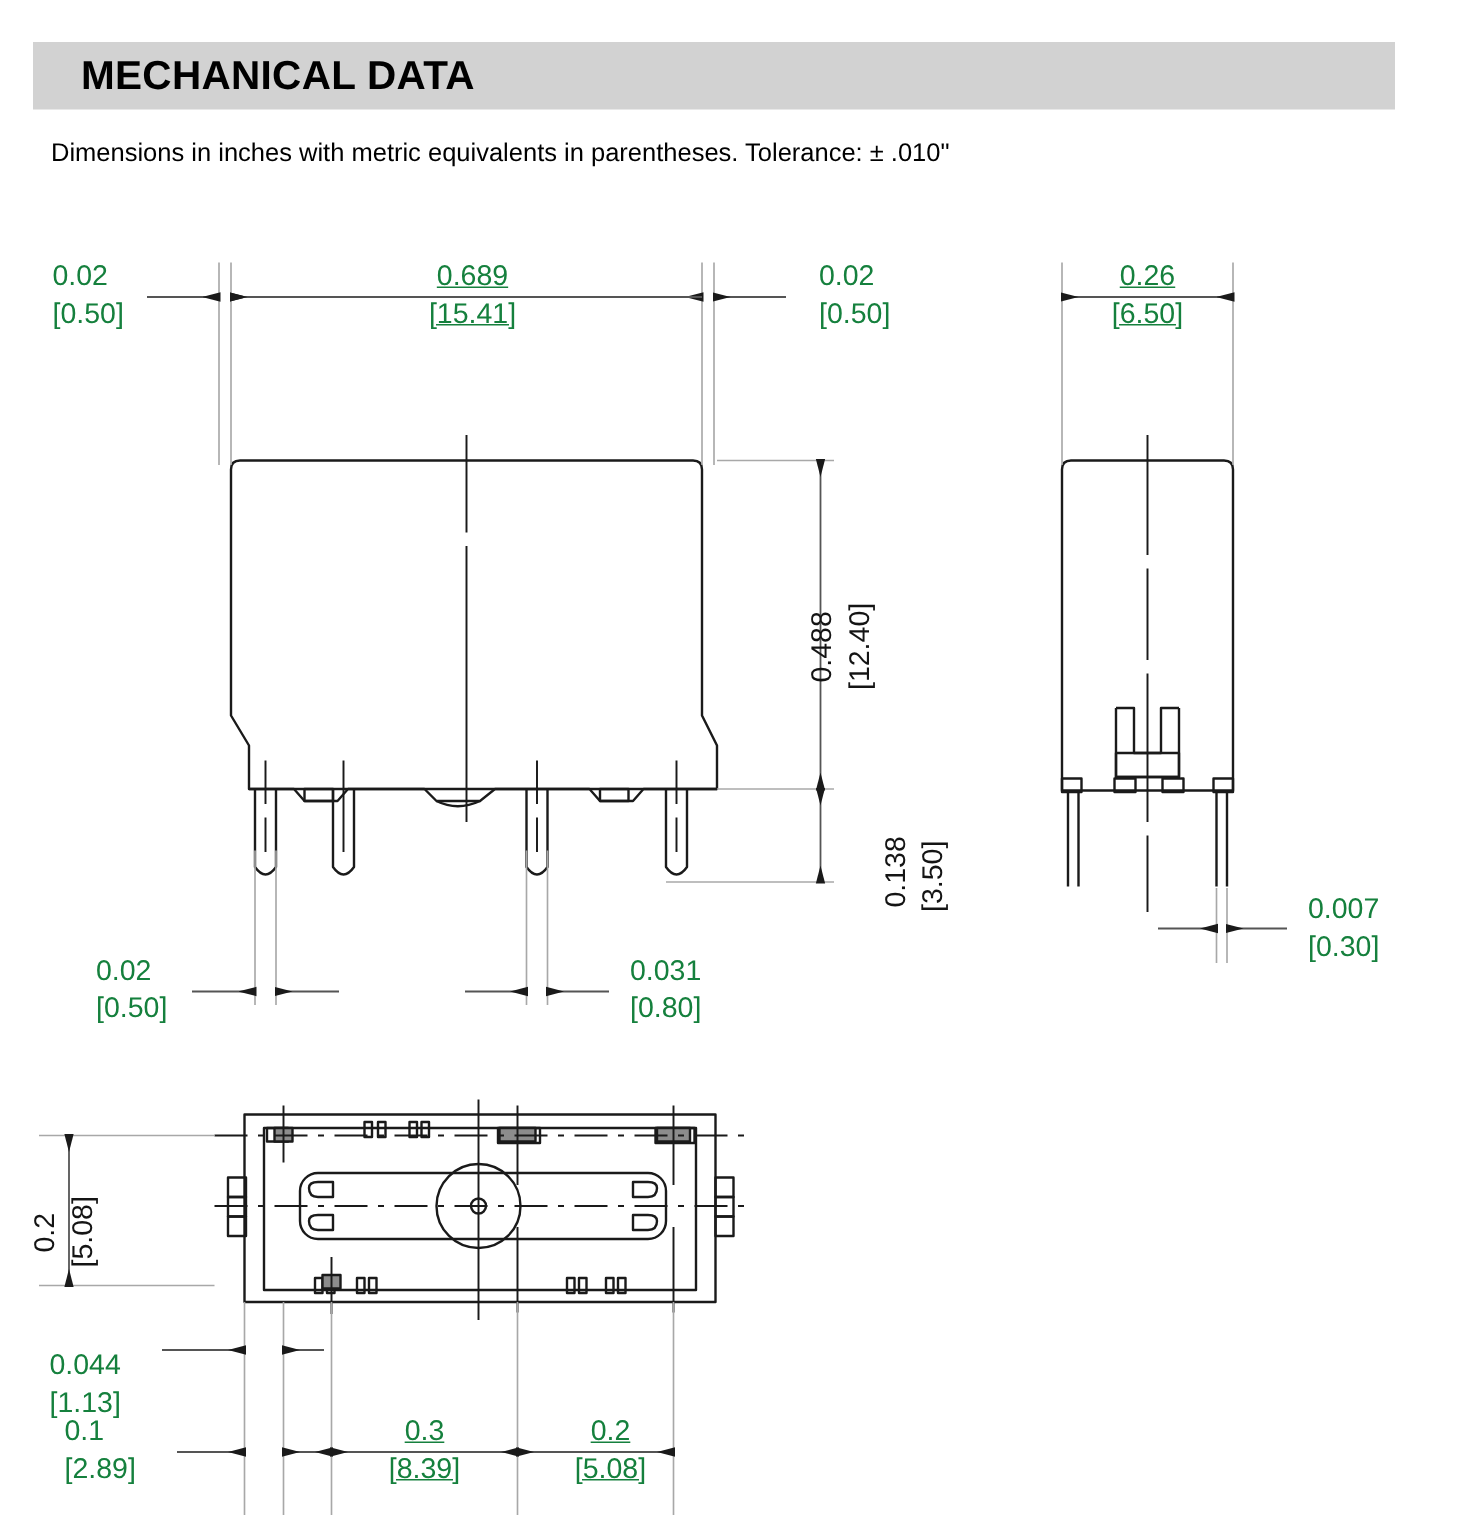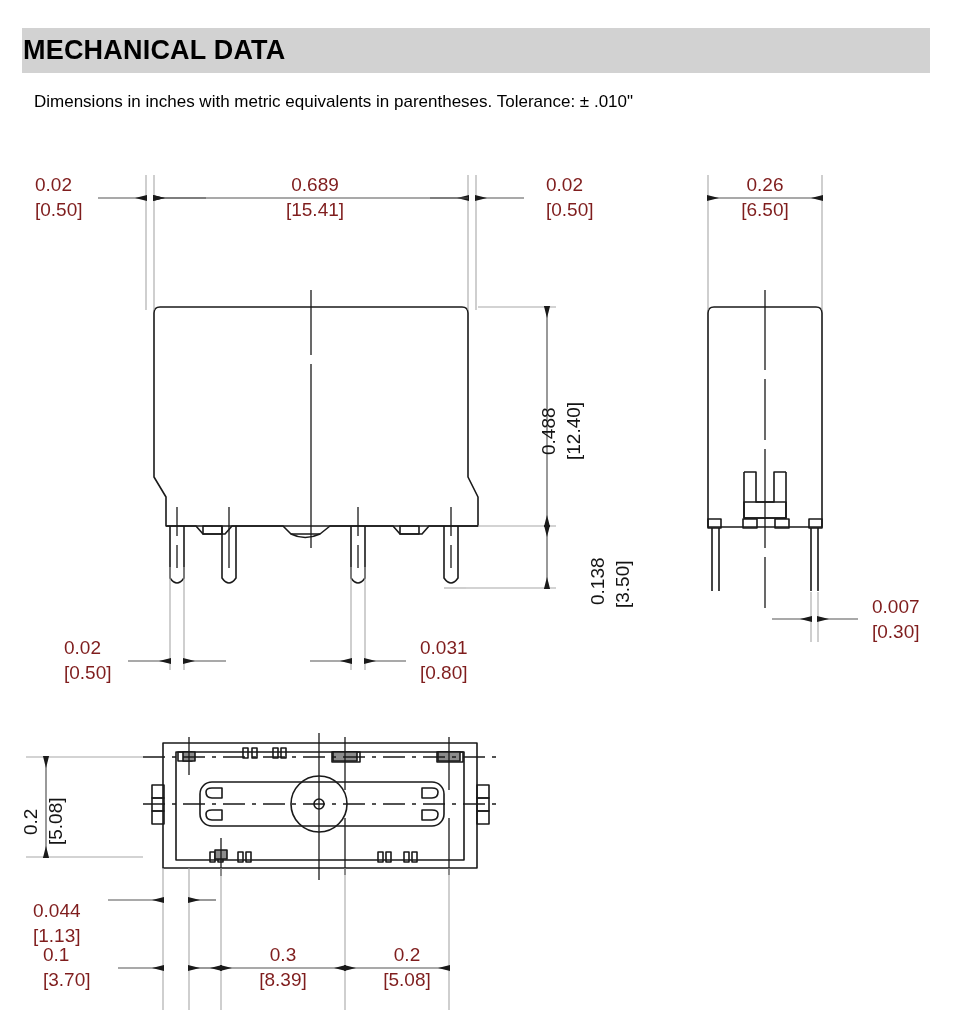--- a/index.html
+++ b/index.html
@@ -9,37 +9,37 @@
     color:#111;
   }
   
   #header-bar{
     position:absolute;left:22px;top:28px;width:908px;height:45px;
     background:#d2d2d2;
     display:flex;align-items:center;
   }
   #header-title{
     font-size:27px;font-weight:bold;letter-spacing:0.2px;
-    margin-left:1px;color:#000;
+    margin-left:32px;color:#000;
   }
   #subtitle{
     position:absolute;left:34px;top:92px;
     font-size:17px;color:#000000;white-space:nowrap;
   }
   
   #drawing{
     position:absolute;left:0;top:0;width:971px;height:1024px;
   }
   
   .dimtext{
-    position:absolute;font-size:19px;line-height:25px;color:#7f1d1d;
+    position:absolute;font-size:19px;line-height:25px;color:#15803d;
     white-space:nowrap;
   }
   .dimtext .l2{display:block;}
-  .dimtext.center{text-align:center;}
+  .dimtext.center{text-align:center;text-decoration:underline;}
   .vert{
     position:absolute;font-size:19px;line-height:25px;color:#141414;
     white-space:nowrap;
     transform-origin:0 0;
     transform:rotate(-90deg);
   }
   .vert span{display:inline-block;}
 </style>
 </head>
 <body>
@@ -300,21 +300,21 @@
   <span>[5.08]</span>
 </div>
 
 <div class="dimtext" style="left:33px;top:874px;margin-top:24px;">
   <span>0.044</span>
   <span class="l2">[1.13]</span>
 </div>
 
 <div class="dimtext" style="left:43px;top:942px;">
   <span>0.1</span>
-  <span class="l2">[3.70]</span>
+  <span class="l2">[2.89]</span>
 </div>
 
 <div class="dimtext center" style="left:250px;top:942px;width:66px;">
   <span>0.3</span>
   <span class="l2">[8.39]</span>
 </div>
 
 <div class="dimtext center" style="left:374px;top:942px;width:66px;">
   <span>0.2</span>
   <span class="l2">[5.08]</span>

